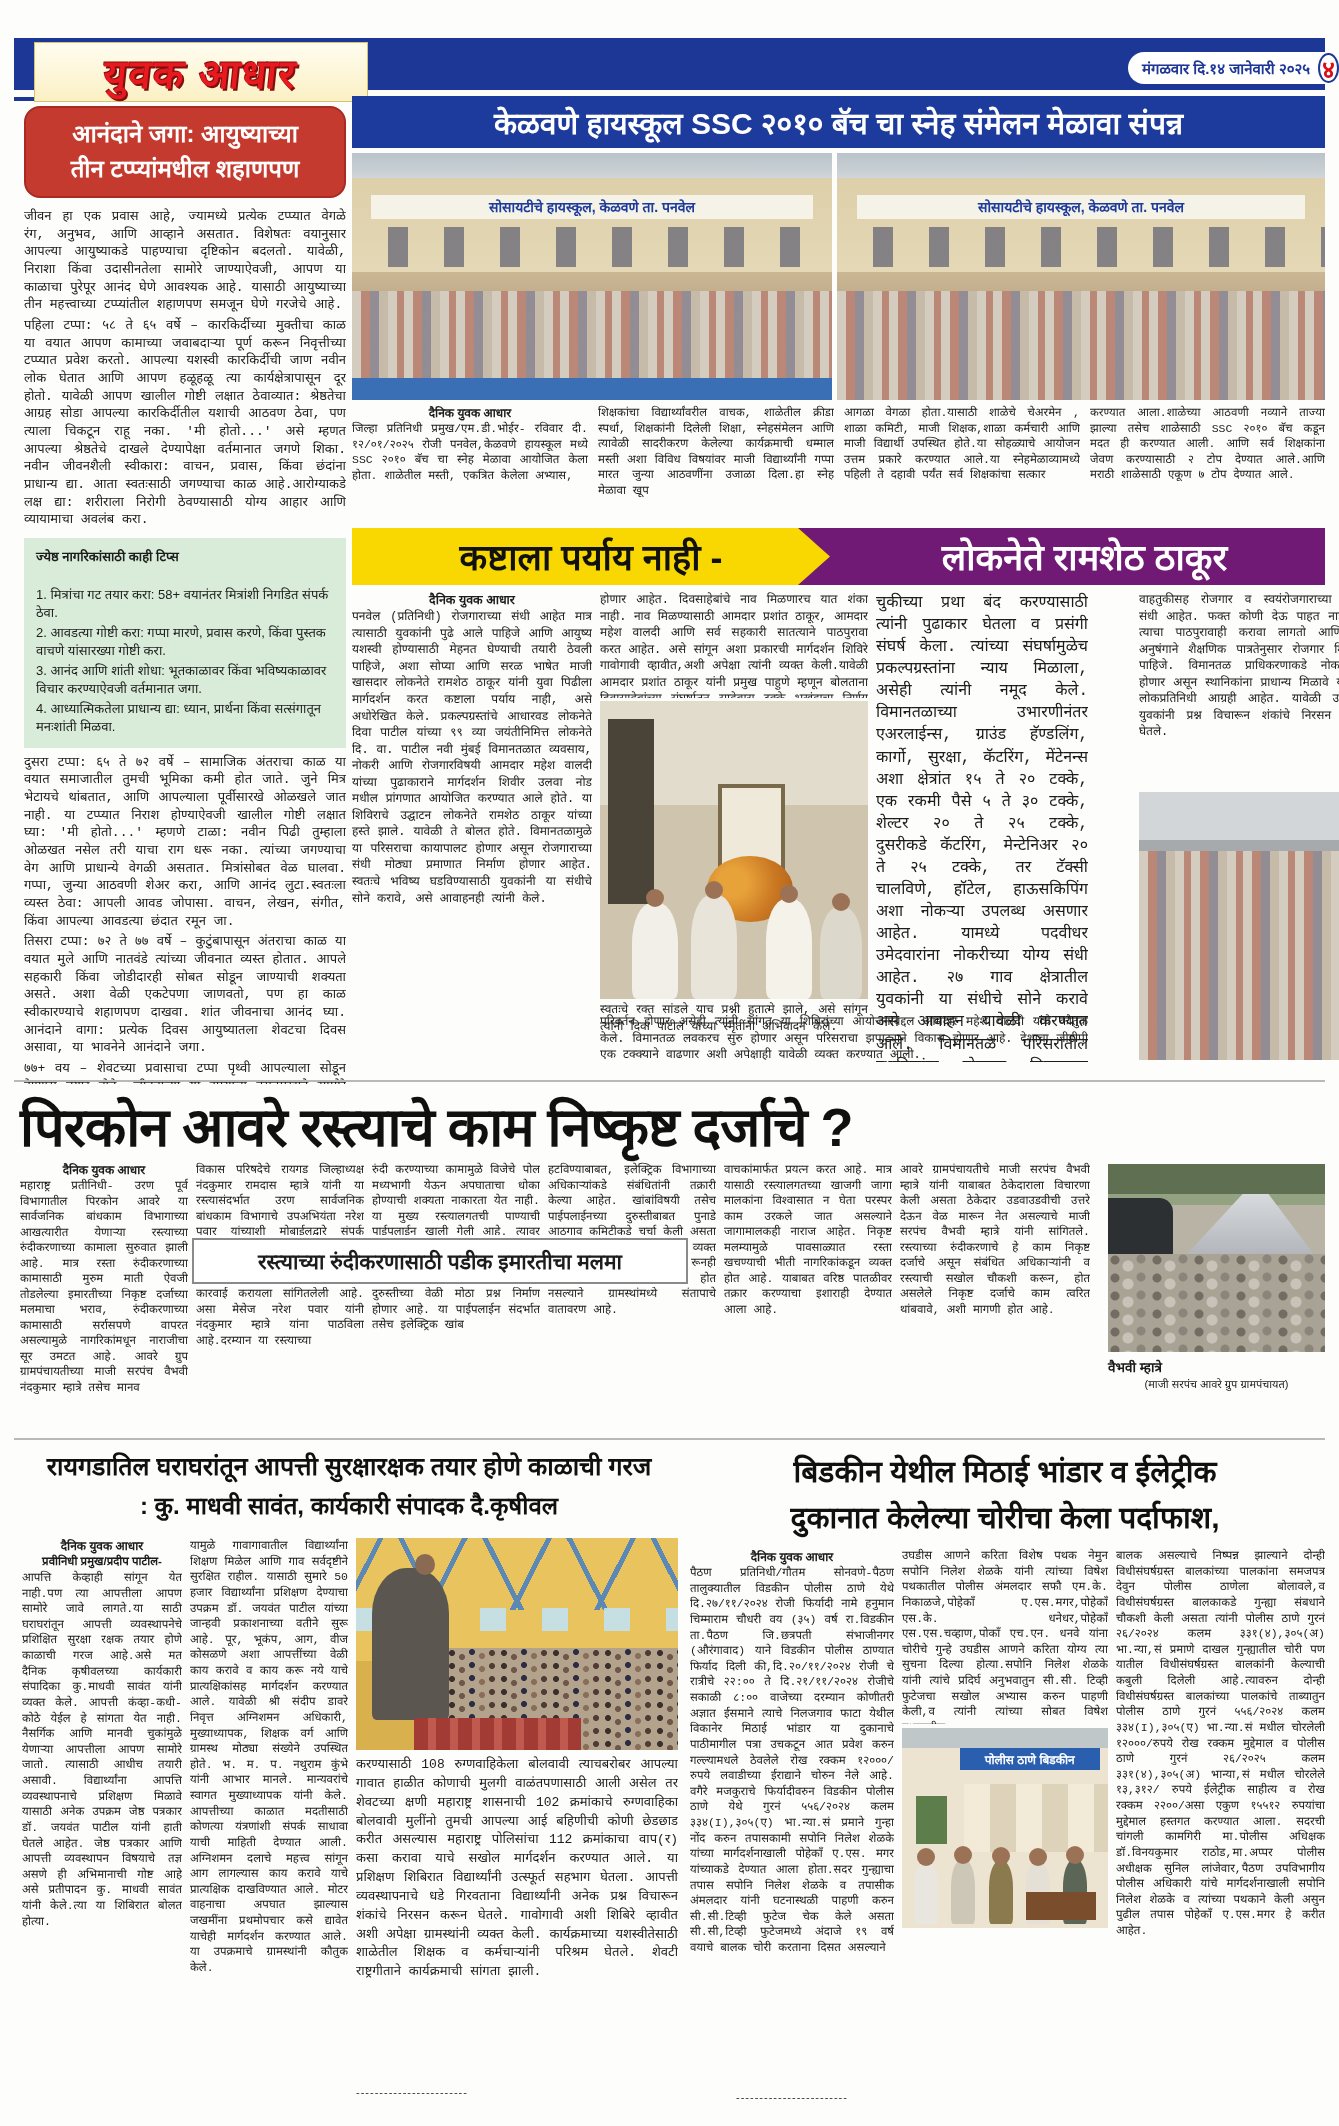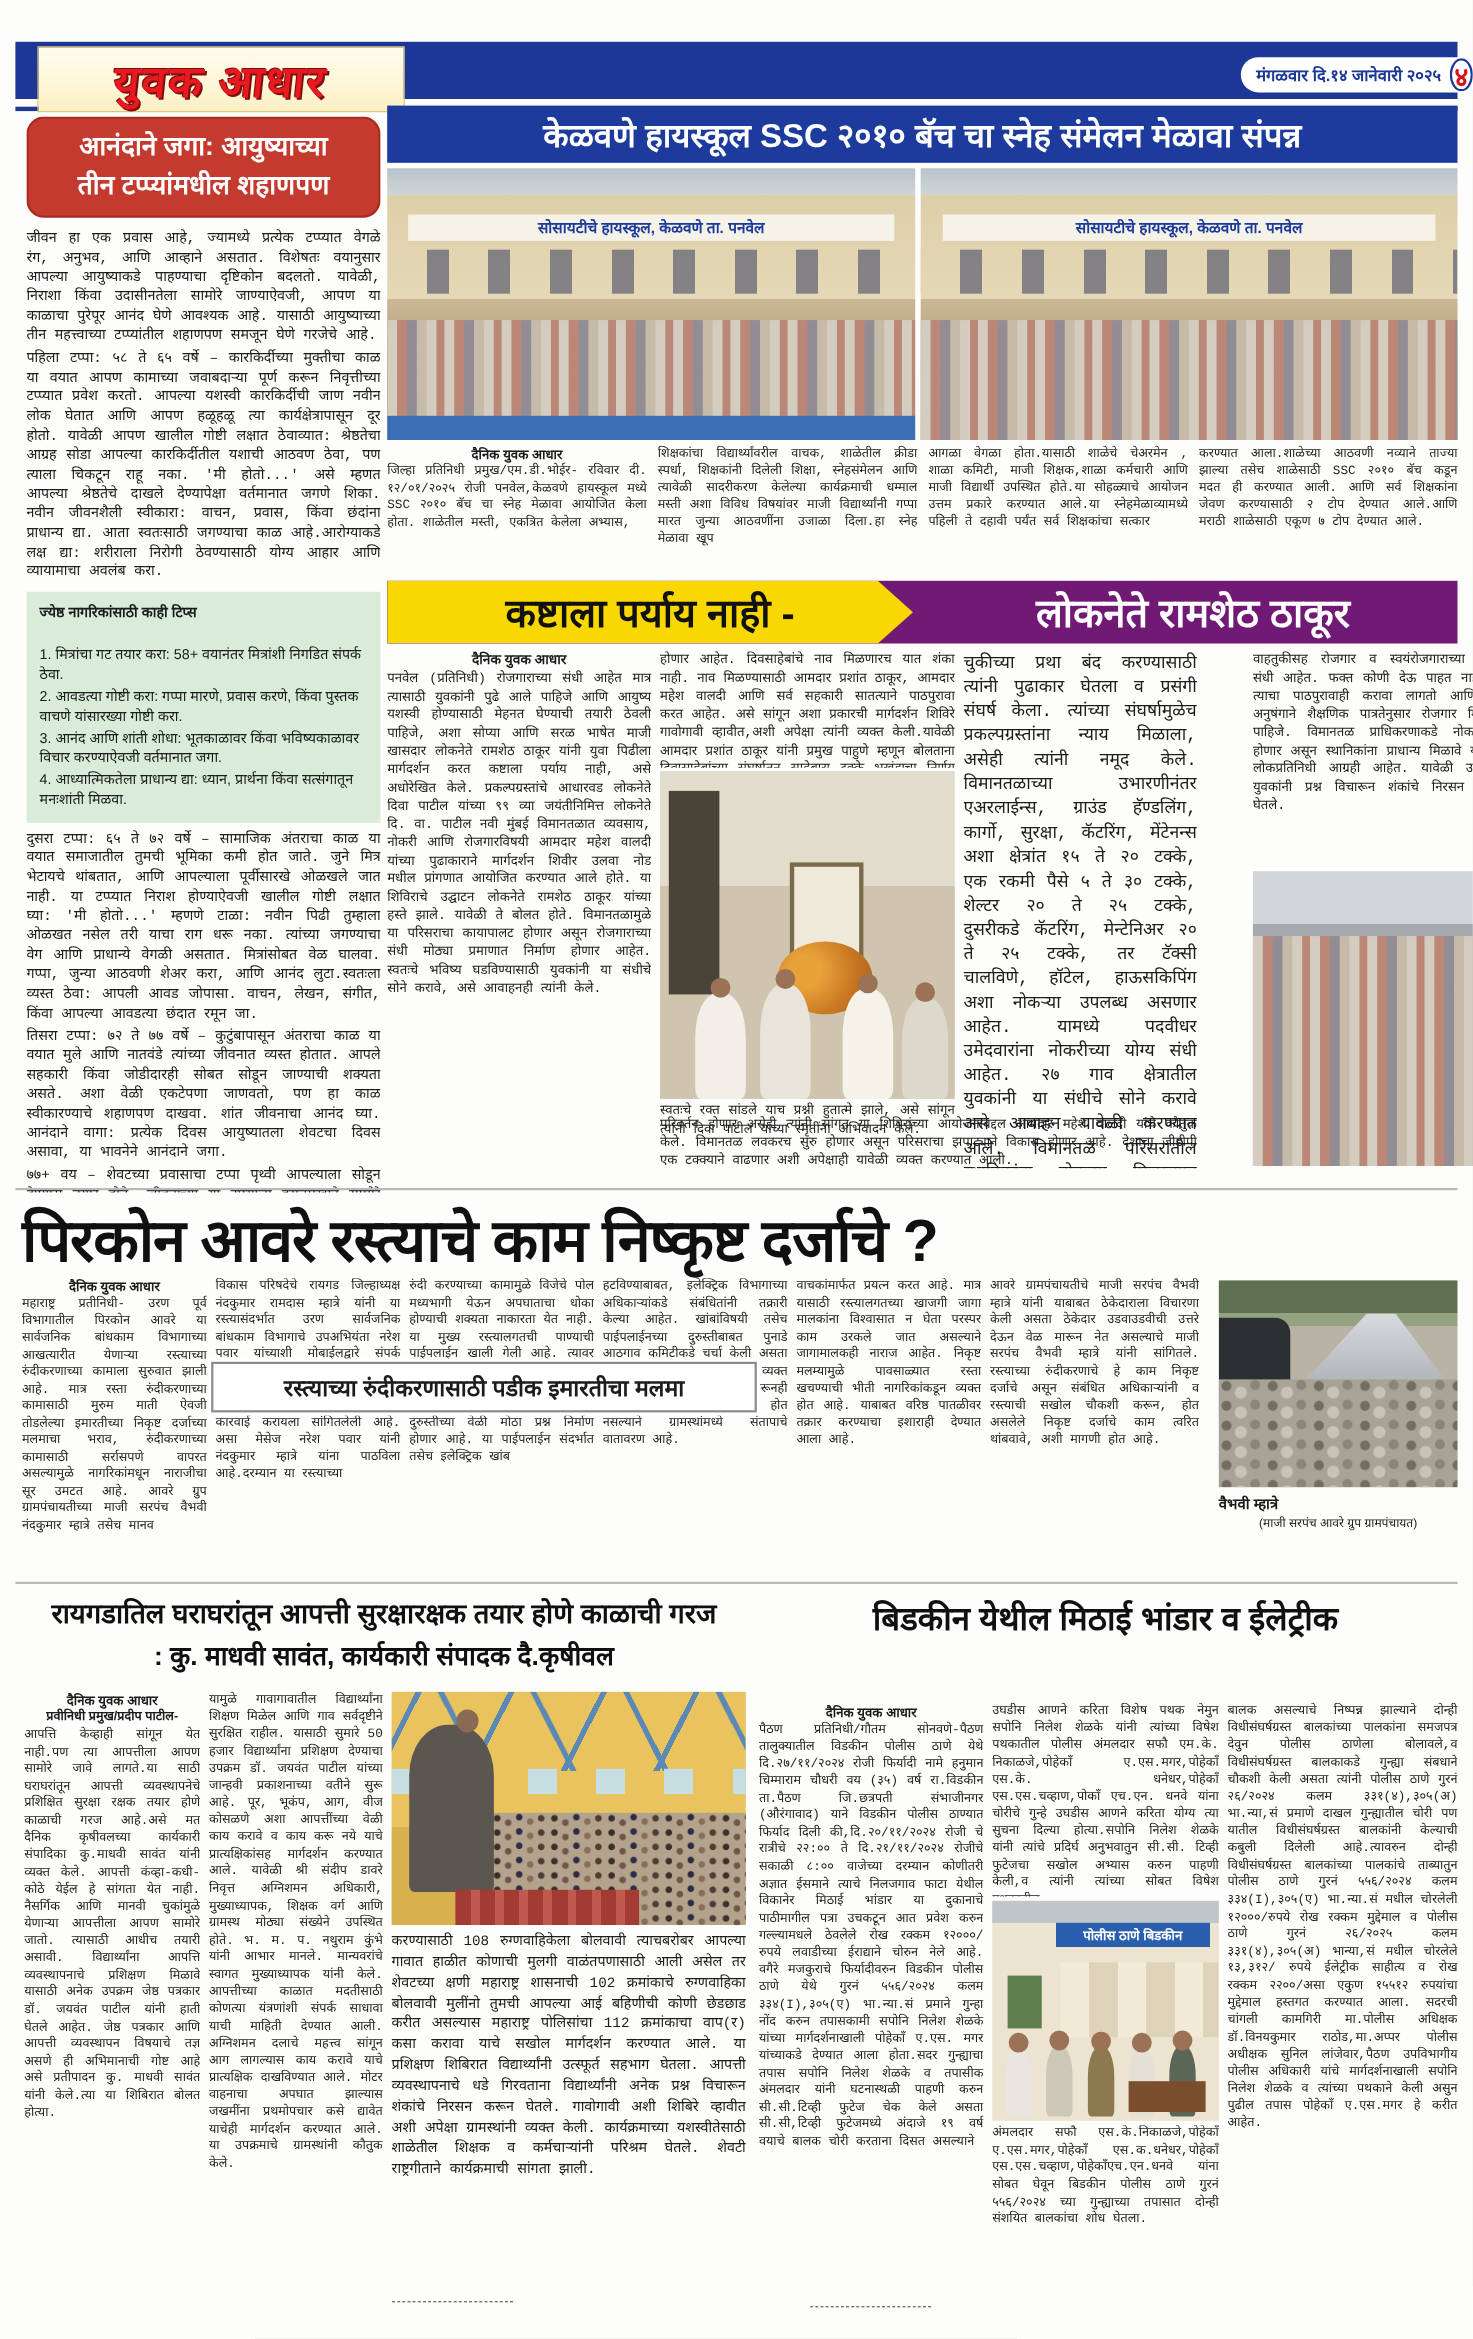--- a/index.html
+++ b/index.html
@@ -312,20 +312,21 @@
       <div class="spk"></div>
       <div class="table"></div>
     </div>
     <div class="jtext flow" style="margin-top:6px;height:324px;font-size:13px;line-height:1.45;overflow:hidden;">
         <p>करण्यासाठी 108 रुग्णवाहिकेला बोलवावी त्याचबरोबर आपल्या गावात हाळीत कोणाची मुलगी वाळंतपणासाठी आली असेल तर शेवटच्या क्षणी महाराष्ट्र शासनाची 102 क्रमांकाचे रुग्णवाहिका बोलवावी मुलींनो तुमची आपल्या आई बहिणीची कोणी छेडछाड करीत असल्यास महाराष्ट्र पोलिसांचा 112 क्रमांकाचा वाप(र) कसा करावा याचे सखोल मार्गदर्शन करण्यात आले. या प्रशिक्षण शिबिरात विद्यार्थ्यांनी उत्स्फूर्त सहभाग घेतला. आपत्ती व्यवस्थापनाचे धडे गिरवताना विद्यार्थ्यांनी अनेक प्रश्न विचारून शंकांचे निरसन करून घेतले. गावोगावी अशी शिबिरे व्हावीत अशी अपेक्षा ग्रामस्थांनी व्यक्त केली. कार्यक्रमाच्या यशस्वीतेसाठी शाळेतील शिक्षक व कर्मचाऱ्यांनी परिश्रम घेतले. शेवटी राष्ट्रगीताने कार्यक्रमाची सांगता झाली.</p>
       </div>
     <div class="dashes">------------------------</div>
   </div>
 
   <div class="abs bhl" style="left:685px;top:1450px;width:640px;font-size:30px;">बिडकीन येथील मिठाई भांडार व ईलेट्रीक</div>
+  <div class="abs bhl" style="left:685px;top:1496px;width:640px;font-size:30px;">दुकानात केलेल्या चोरीचा केला पर्दाफाश,</div>
 
   <div class="abs" style="left:690px;top:1548px;width:204px;height:562px;">
     <div class="byline" style="font-size:12px;">दैनिक युवक आधार</div>
     <div class="jtext flow" style="height:520px;font-size:11.5px;line-height:1.36;overflow:hidden;">
         <p>पैठण प्रतिनिधी/गौतम सोनवणे-पैठण तालुक्यातील विडकीन पोलीस ठाणे येथे दि.२७/११/२०२४ रोजी फिर्यादी नामे हनुमान चिम्माराम चौधरी वय (३५) वर्ष रा.विडकीन ता.पैठण जि.छत्रपती संभाजीनगर (औरंगावाद) याने विडकीन पोलीस ठाण्यात फिर्याद दिली की,दि.२०/११/२०२४ रोजी चे रात्रीचे २२:०० ते दि.२१/११/२०२४ रोजीचे सकाळी ८:०० वाजेच्या दरम्यान कोणीतरी अज्ञात ईसमाने त्याचे निलजगाव फाटा येथील विकानेर मिठाई भांडार या दुकानाचे पाठीमागील पत्रा उचकटून आत प्रवेश करुन गल्ल्यामधले ठेवलेले रोख रक्कम १२०००/ रुपये लवाडीच्या ईराद्याने चोरुन नेले आहे. वगैरे मजकुराचे फिर्यादीवरुन विडकीन पोलीस ठाणे येथे गुरनं ५५६/२०२४ कलम ३३४(I),३०५(ए) भा.न्या.सं प्रमाने गुन्हा नोंद करुन तपासकामी सपोनि निलेश शेळके यांच्या मार्गदर्शनाखाली पोहेकाँ ए.एस. मगर यांच्याकडे देण्यात आला होता.सदर गुन्ह्याचा तपास सपोनि निलेश शेळके व तपासीक अंमलदार यांनी घटनास्थळी पाहणी करुन सी.सी.टिव्ही फुटेज चेक केले असता सी.सी,टिव्ही फुटेजमध्ये अंदाजे १९ वर्ष वयाचे बालक चोरी करताना दिसत असल्याने</p>
       </div>
     <div class="dashes" style="text-align:center;">------------------------</div>
   </div>
   <div class="abs" style="left:902px;top:1548px;width:206px;height:562px;">
     <div class="jtext flow" style="height:176px;font-size:11.5px;line-height:1.36;overflow:hidden;">
@@ -335,23 +336,20 @@
       <div class="sign">पोलीस ठाणे बिडकीन</div>
       <div class="win"></div>
       <div class="pillars"></div>
       <div class="fig" style="left:6%;bottom:2%;width:24px;height:62px;background:#e9e6df;"></div>
       <div class="fig" style="left:24%;bottom:2%;width:24px;height:64px;background:#cdc7b8;"></div>
       <div class="fig" style="left:42%;bottom:2%;width:24px;height:63px;background:#8c7a4f;"></div>
       <div class="fig" style="left:60%;bottom:2%;width:24px;height:62px;background:#e4e0d5;"></div>
       <div class="fig" style="left:78%;bottom:2%;width:24px;height:64px;background:#5c6657;"></div>
       <div class="tbl"></div>
     </div>
-    <div class="jtext flow" style="height:170px;font-size:11.5px;line-height:1.36;overflow:hidden;">
-        <p>अंमलदार सफौ एस.के.निकाळजे,पोहेकाँ ए.एस.मगर,पोहेकाँ एस.क.धनेधर,पोहेकाँ एस.एस.चव्हाण,पोहेकाँएच.एन.धनवे यांना सोबत घेवून बिडकीन पोलीस ठाणे गुरनं ५५६/२०२४ च्या गुन्ह्याच्या तपासात दोन्ही संशयित बालकांचा शोध घेतला.</p>
-      </div>
   </div>
   <div class="abs jtext flow" style="left:1116px;top:1548px;width:209px;height:562px;font-size:11.5px;line-height:1.36;">
     <div>
         <p>बालक असल्याचे निष्पन्न झाल्याने दोन्ही विधीसंघर्षग्रस्त बालकांच्या पालकांना समजपत्र देवुन पोलीस ठाणेला बोलावले,व विधीसंघर्षग्रस्त बालकाकडे गुन्ह्या संबधाने चौकशी केली असता त्यांनी पोलीस ठाणे गुरनं २६/२०२४ कलम ३३१(४),३०५(अ) भा.न्या,सं प्रमाणे दाखल गुन्ह्यातील चोरी पण यातील विधीसंघर्षग्रस्त बालकांनी केल्याची कबुली दिलेली आहे.त्यावरुन दोन्ही विधीसंघर्षग्रस्त बालकांच्या पालकांचे ताब्यातुन पोलीस ठाणे गुरनं ५५६/२०२४ कलम ३३४(I),३०५(ए) भा.न्या.सं मधील चोरलेली १२०००/रुपये रोख रक्कम मुद्देमाल व पोलीस ठाणे गुरनं २६/२०२५ कलम ३३१(४),३०५(अ) भान्या,सं मधील चोरलेले १३,३१२/ रुपये ईलेट्रीक साहीत्य व रोख रक्कम २२००/असा एकुण १५५१२ रुपयांचा मुद्देमाल हस्तगत करण्यात आला. सदरची चांगली कामगिरी मा.पोलीस अधिक्षक डॉ.विनयकुमार राठोड,मा.अप्पर पोलीस अधीक्षक सुनिल लांजेवार,पैठण उपविभागीय पोलीस अधिकारी यांचे मार्गदर्शनाखाली सपोनि निलेश शेळके व त्यांच्या पथकाने केली असुन पुढील तपास पोहेकाँ ए.एस.मगर हे करीत आहेत.</p>
       </div>
   </div>
 
 </div>
 
 </body></html>

